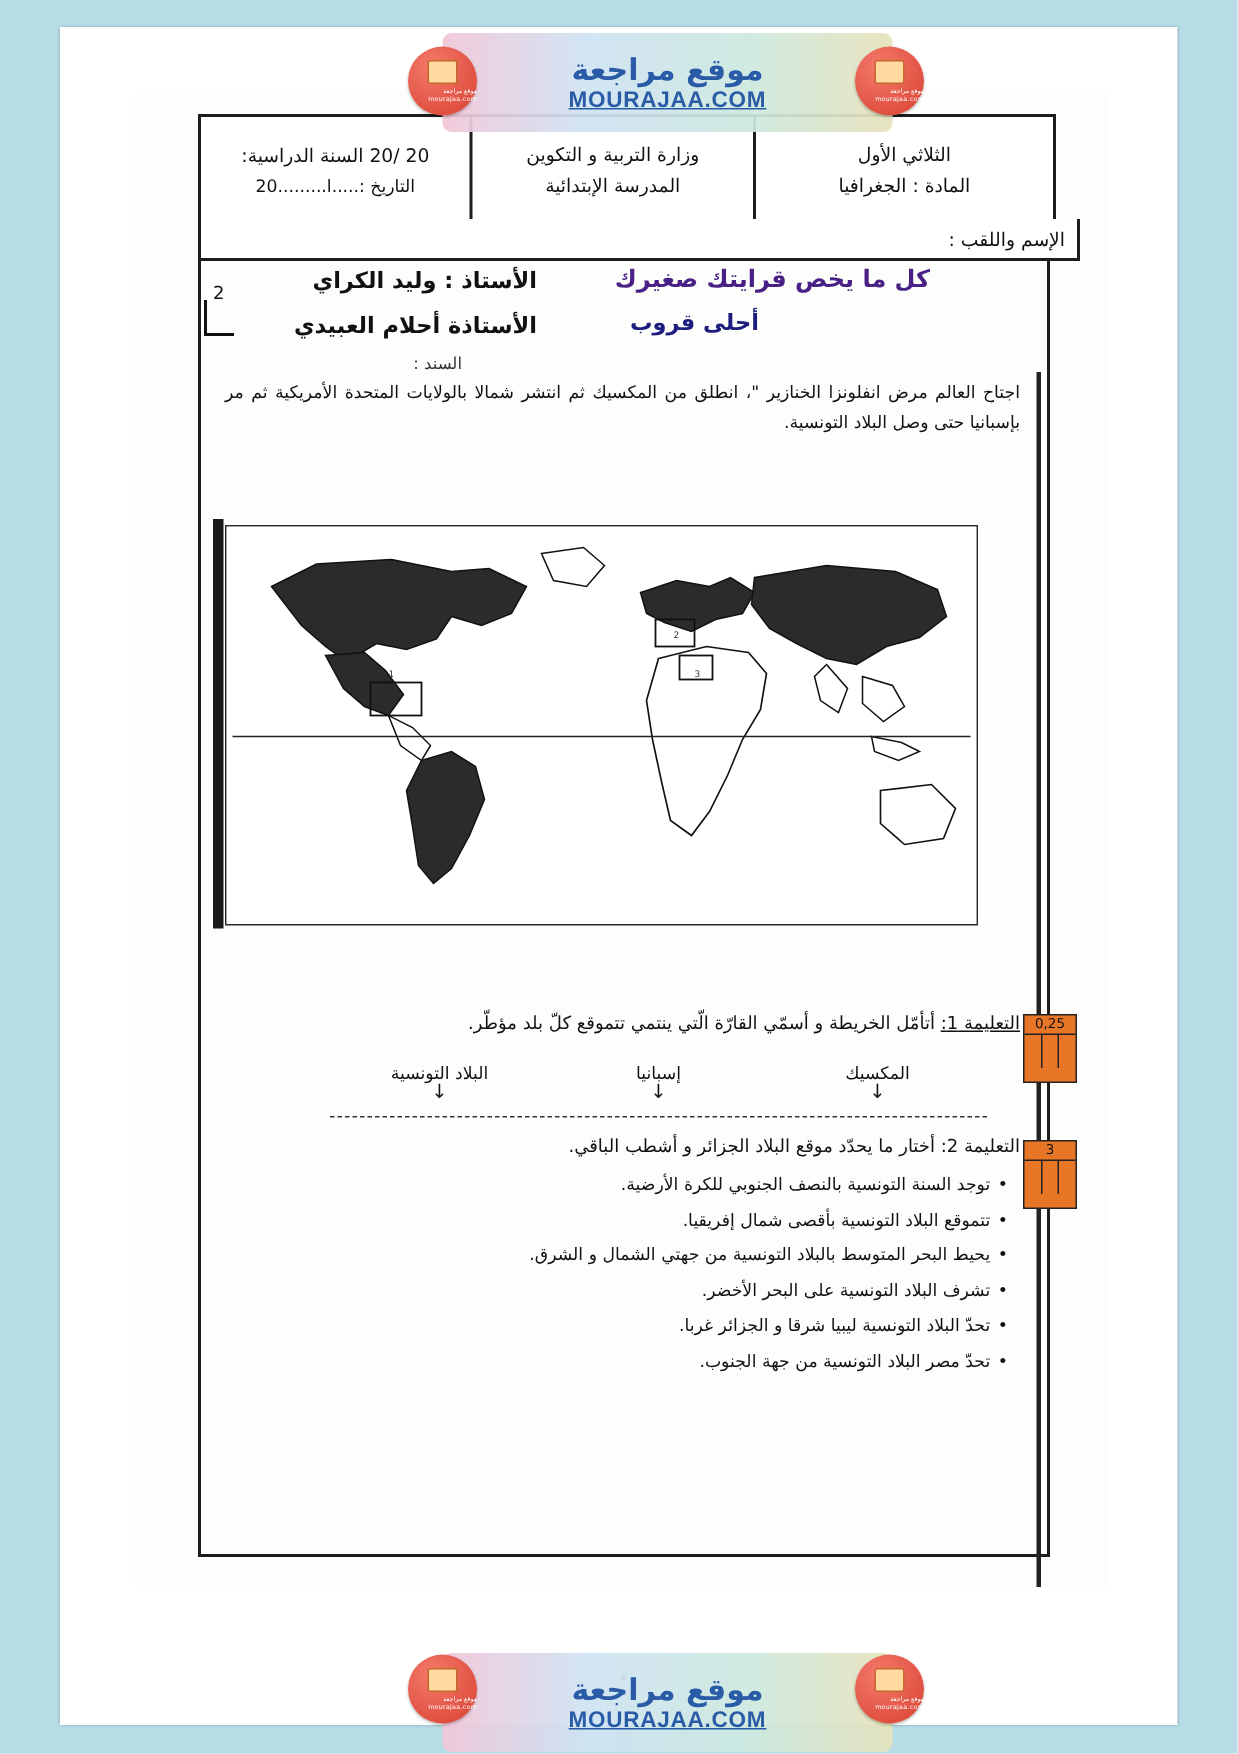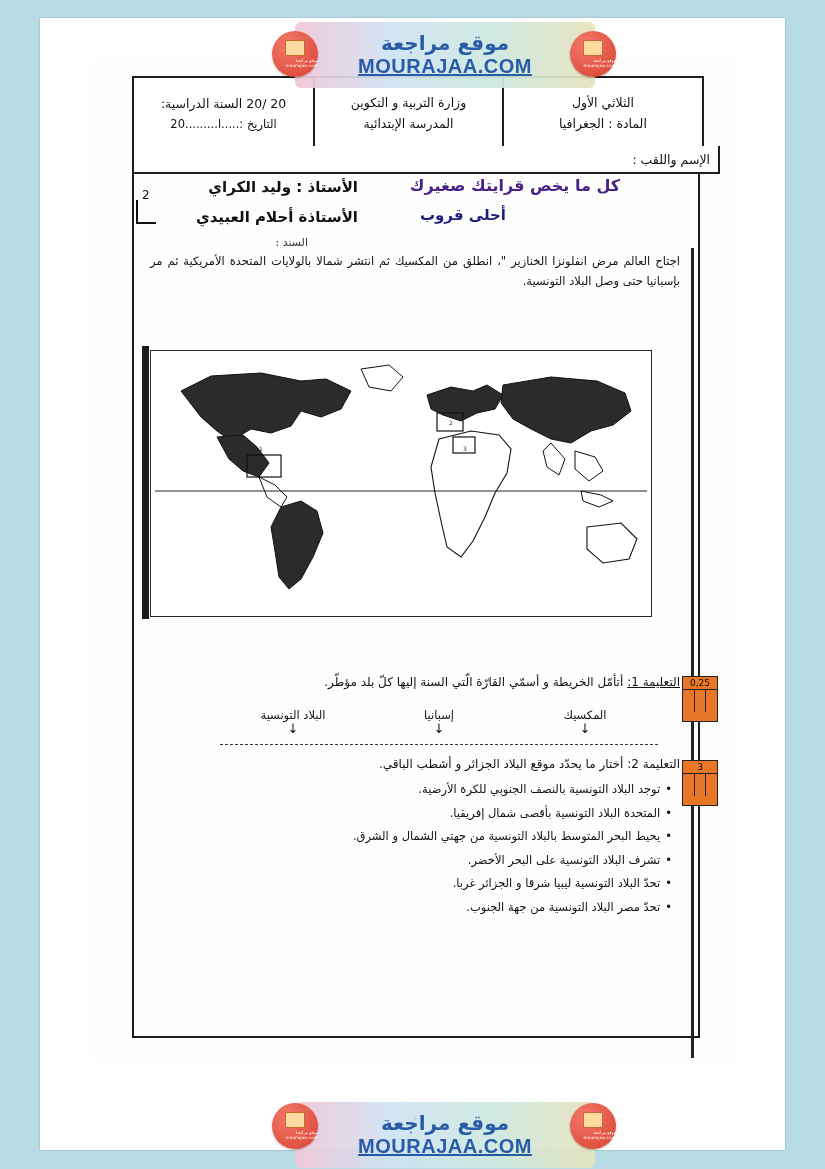--- a/index.html
+++ b/index.html
@@ -26,21 +26,21 @@
     opacity:.93;
   }
   .wm-top{left:255px;top:4px;}
   .wm-bot{left:255px;top:1084px;}
   .wm-text{line-height:1.15;text-align:center;}
   .wm-line1{
     font-size:20px;color:#1a4fa0;font-weight:bold;
     font-family:"DejaVu Sans", sans-serif;
   }
   .wm-line2{
-    font-size:20px;color:#1a4fa0;font-weight:bold;
+    font-size:15px;color:#1a4fa0;font-weight:bold;
     text-decoration:underline;letter-spacing:.5px;
     font-family:"Liberation Sans", sans-serif;
   }
   .wm-badge{
     position:absolute;width:46px;height:46px;border-radius:50%;
     background:radial-gradient(circle at 35% 30%,#f4796b,#d8402f);
     display:flex;flex-direction:column;align-items:center;justify-content:center;
     color:#fff;box-shadow:0 1px 2px rgba(0,0,0,.3);
   }
   .wm-badge .b-ico{
@@ -232,42 +232,42 @@
         <rect x="302" y="86" width="22" height="16" fill="none" stroke="#111" stroke-width="1.2"></rect>
 
         <text x="110" y="100" font-size="6" fill="#333" text-anchor="middle" font-family="DejaVu Sans">1</text>
         <text x="300" y="74" font-size="6" fill="#333" text-anchor="middle" font-family="DejaVu Sans">2</text>
         <text x="314" y="100" font-size="6" fill="#333" text-anchor="middle" font-family="DejaVu Sans">3</text>
       </svg>
     </div>
 
     <div class="ins ins1">
       <span class="lbl">التعليمة 1:</span>
-      <span>أتأمّل الخريطة و أسمّي القارّة الّتي السنة إليها كلّ بلد مؤطّر.</span>
+      <span>أتأمّل الخريطة و أسمّي القارّة الّتي ينتمي تتموقع كلّ بلد مؤطّر.</span>
     </div>
     <div class="blanks">
       <div class="b">
         <span>المكسيك</span><i>↓</i>
       </div>
       <div class="b">
         <span>إسبانيا</span><i>↓</i>
       </div>
       <div class="b">
         <span>البلاد التونسية</span><i>↓</i>
       </div>
     </div>
     <div class="dashline"></div>
 
     <div class="ins ins2">
       <span class="lbl">التعليمة 2:</span>
       <span>أختار ما يحدّد موقع البلاد الجزائر و أشطب الباقي.</span>
     </div>
     <div class="bullets">
-      <div>توجد البلاد التونسية بالنصف الجنوبي للكرة الأرضية.</div>
-      <div>المتحدة البلاد التونسية بأقصى شمال إفريقيا.</div>
+      <div>توجد السنة التونسية بالنصف الجنوبي للكرة الأرضية.</div>
+      <div>تتموقع البلاد التونسية بأقصى شمال إفريقيا.</div>
       <div>يحيط البحر المتوسط بالبلاد التونسية من جهتي الشمال و الشرق.</div>
       <div>تشرف البلاد التونسية على البحر الأخضر.</div>
       <div>تحدّ البلاد التونسية ليبيا شرقا و الجزائر غربا.</div>
       <div>تحدّ مصر البلاد التونسية من جهة الجنوب.</div>
     </div>
 
     <div class="score sc1">
       <div class="sc-top">0,25</div>
       <div class="sc-bot">
         <span></span>

